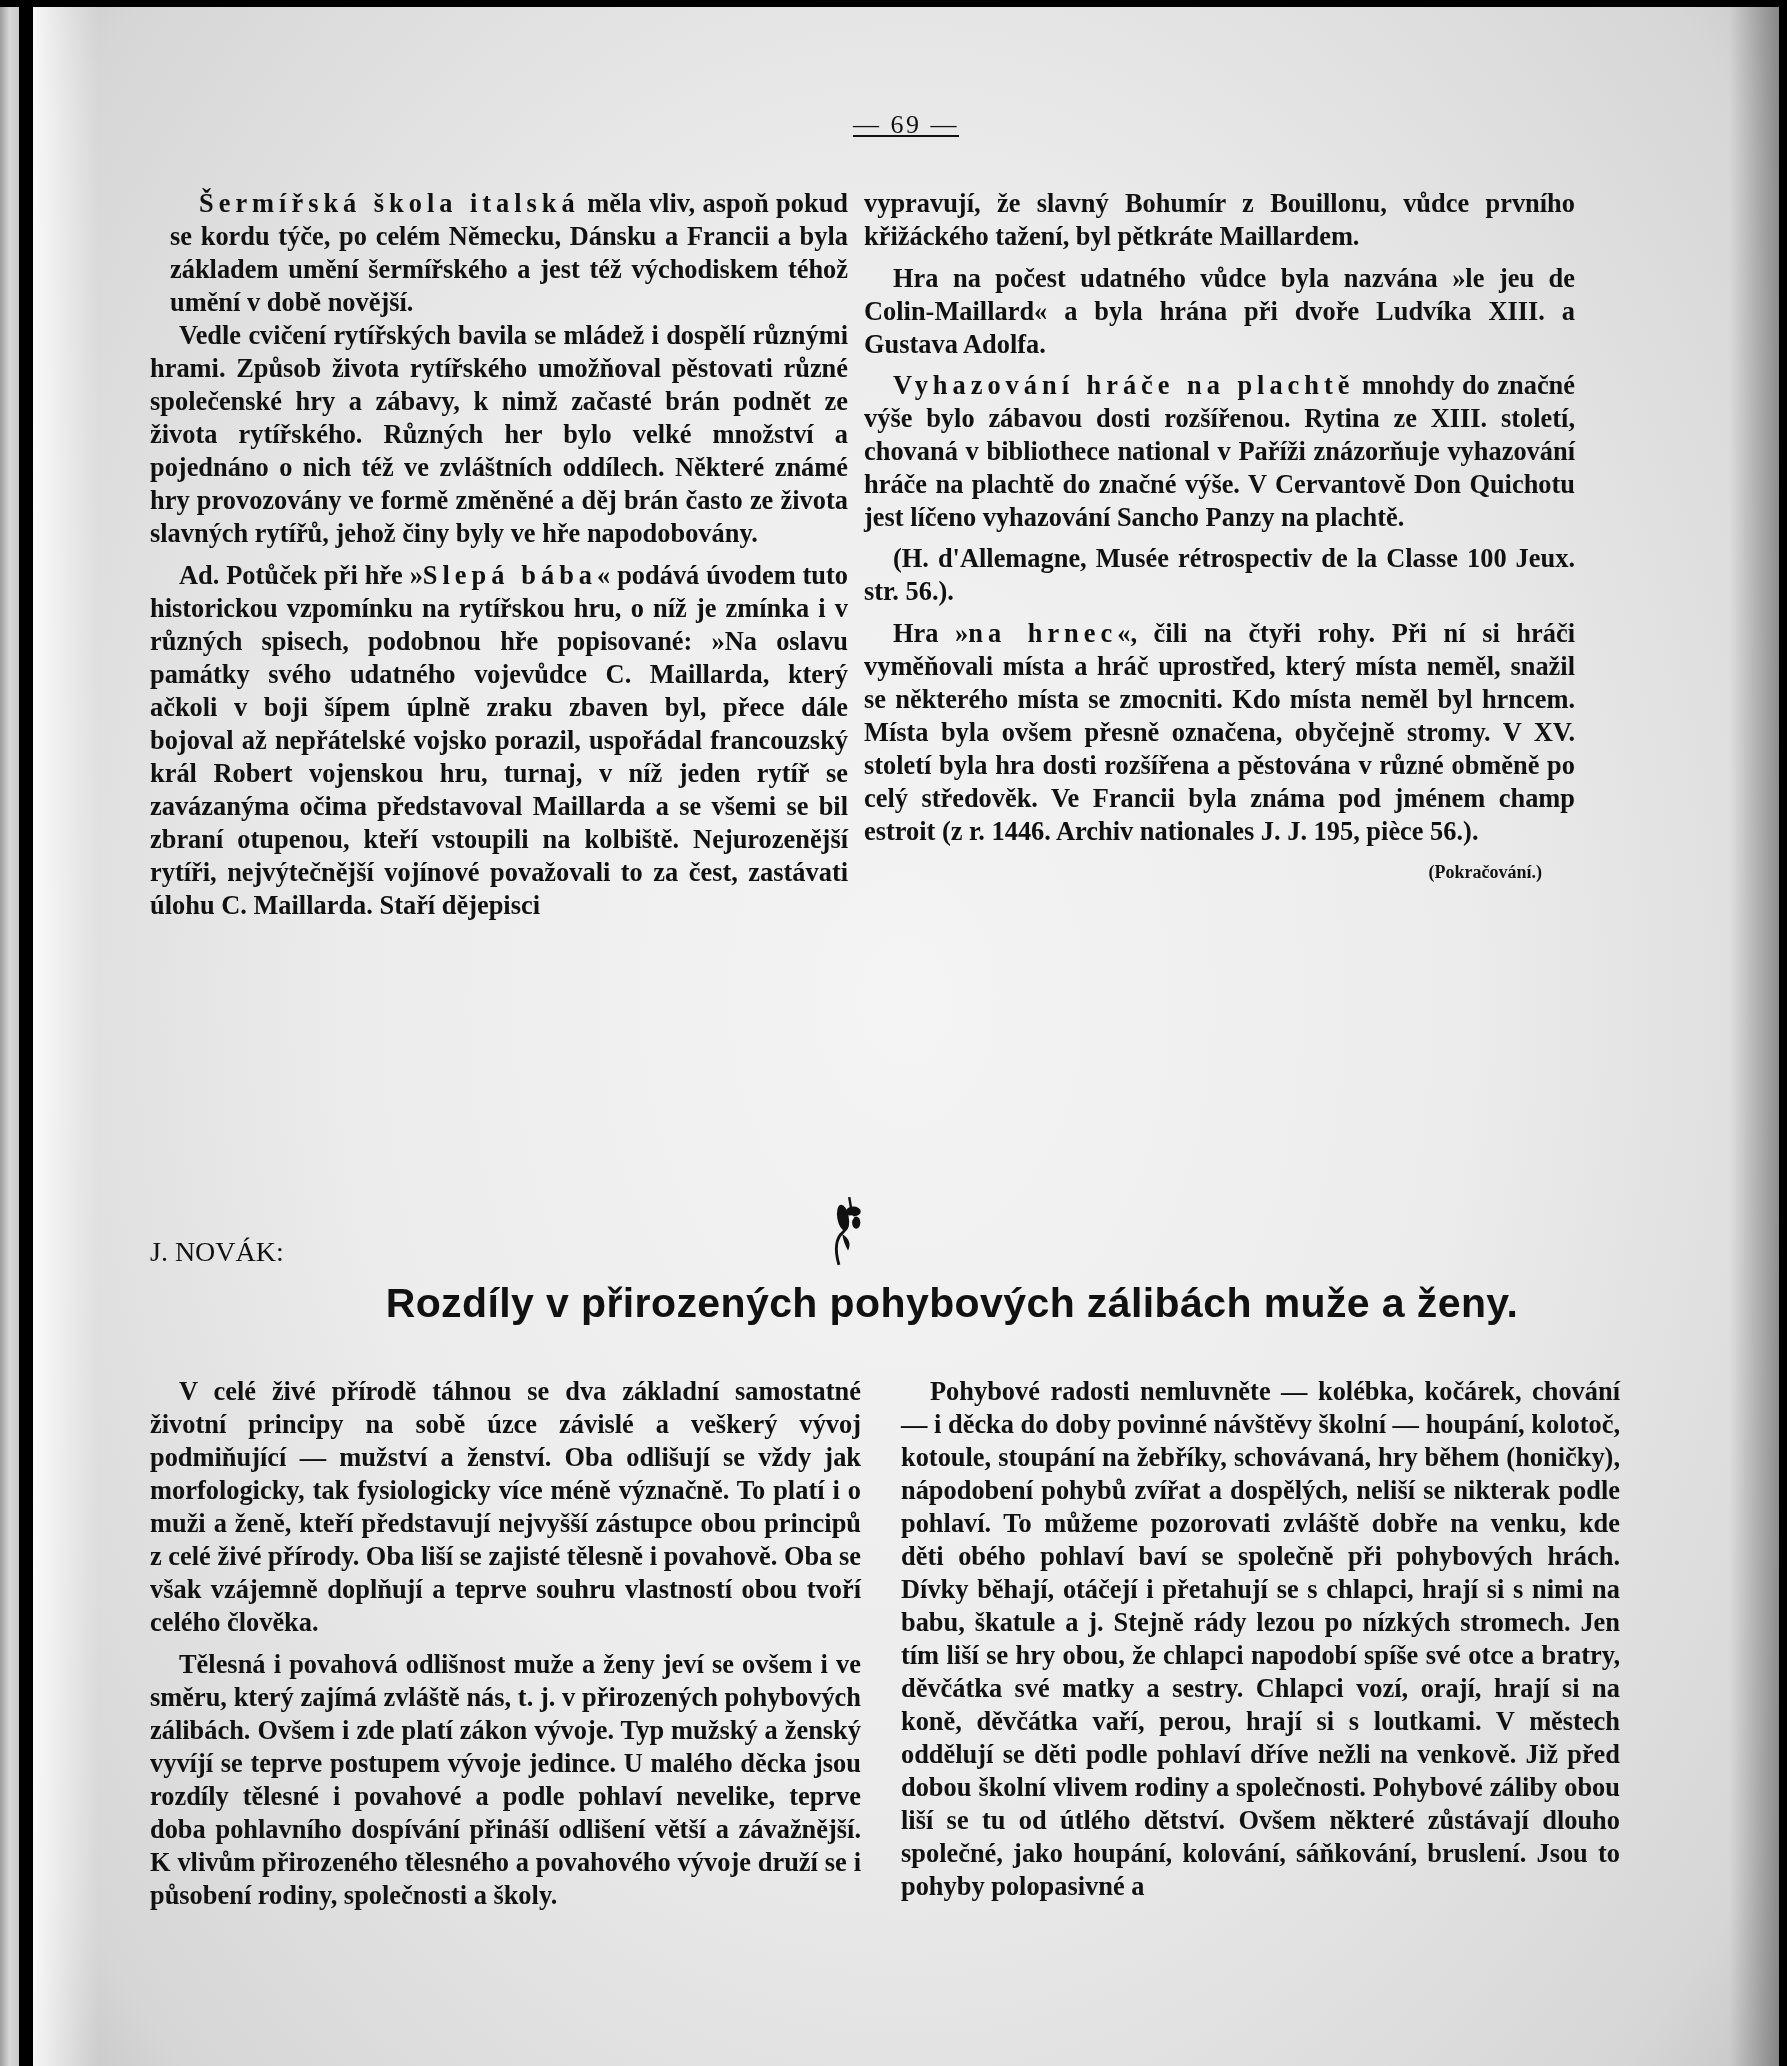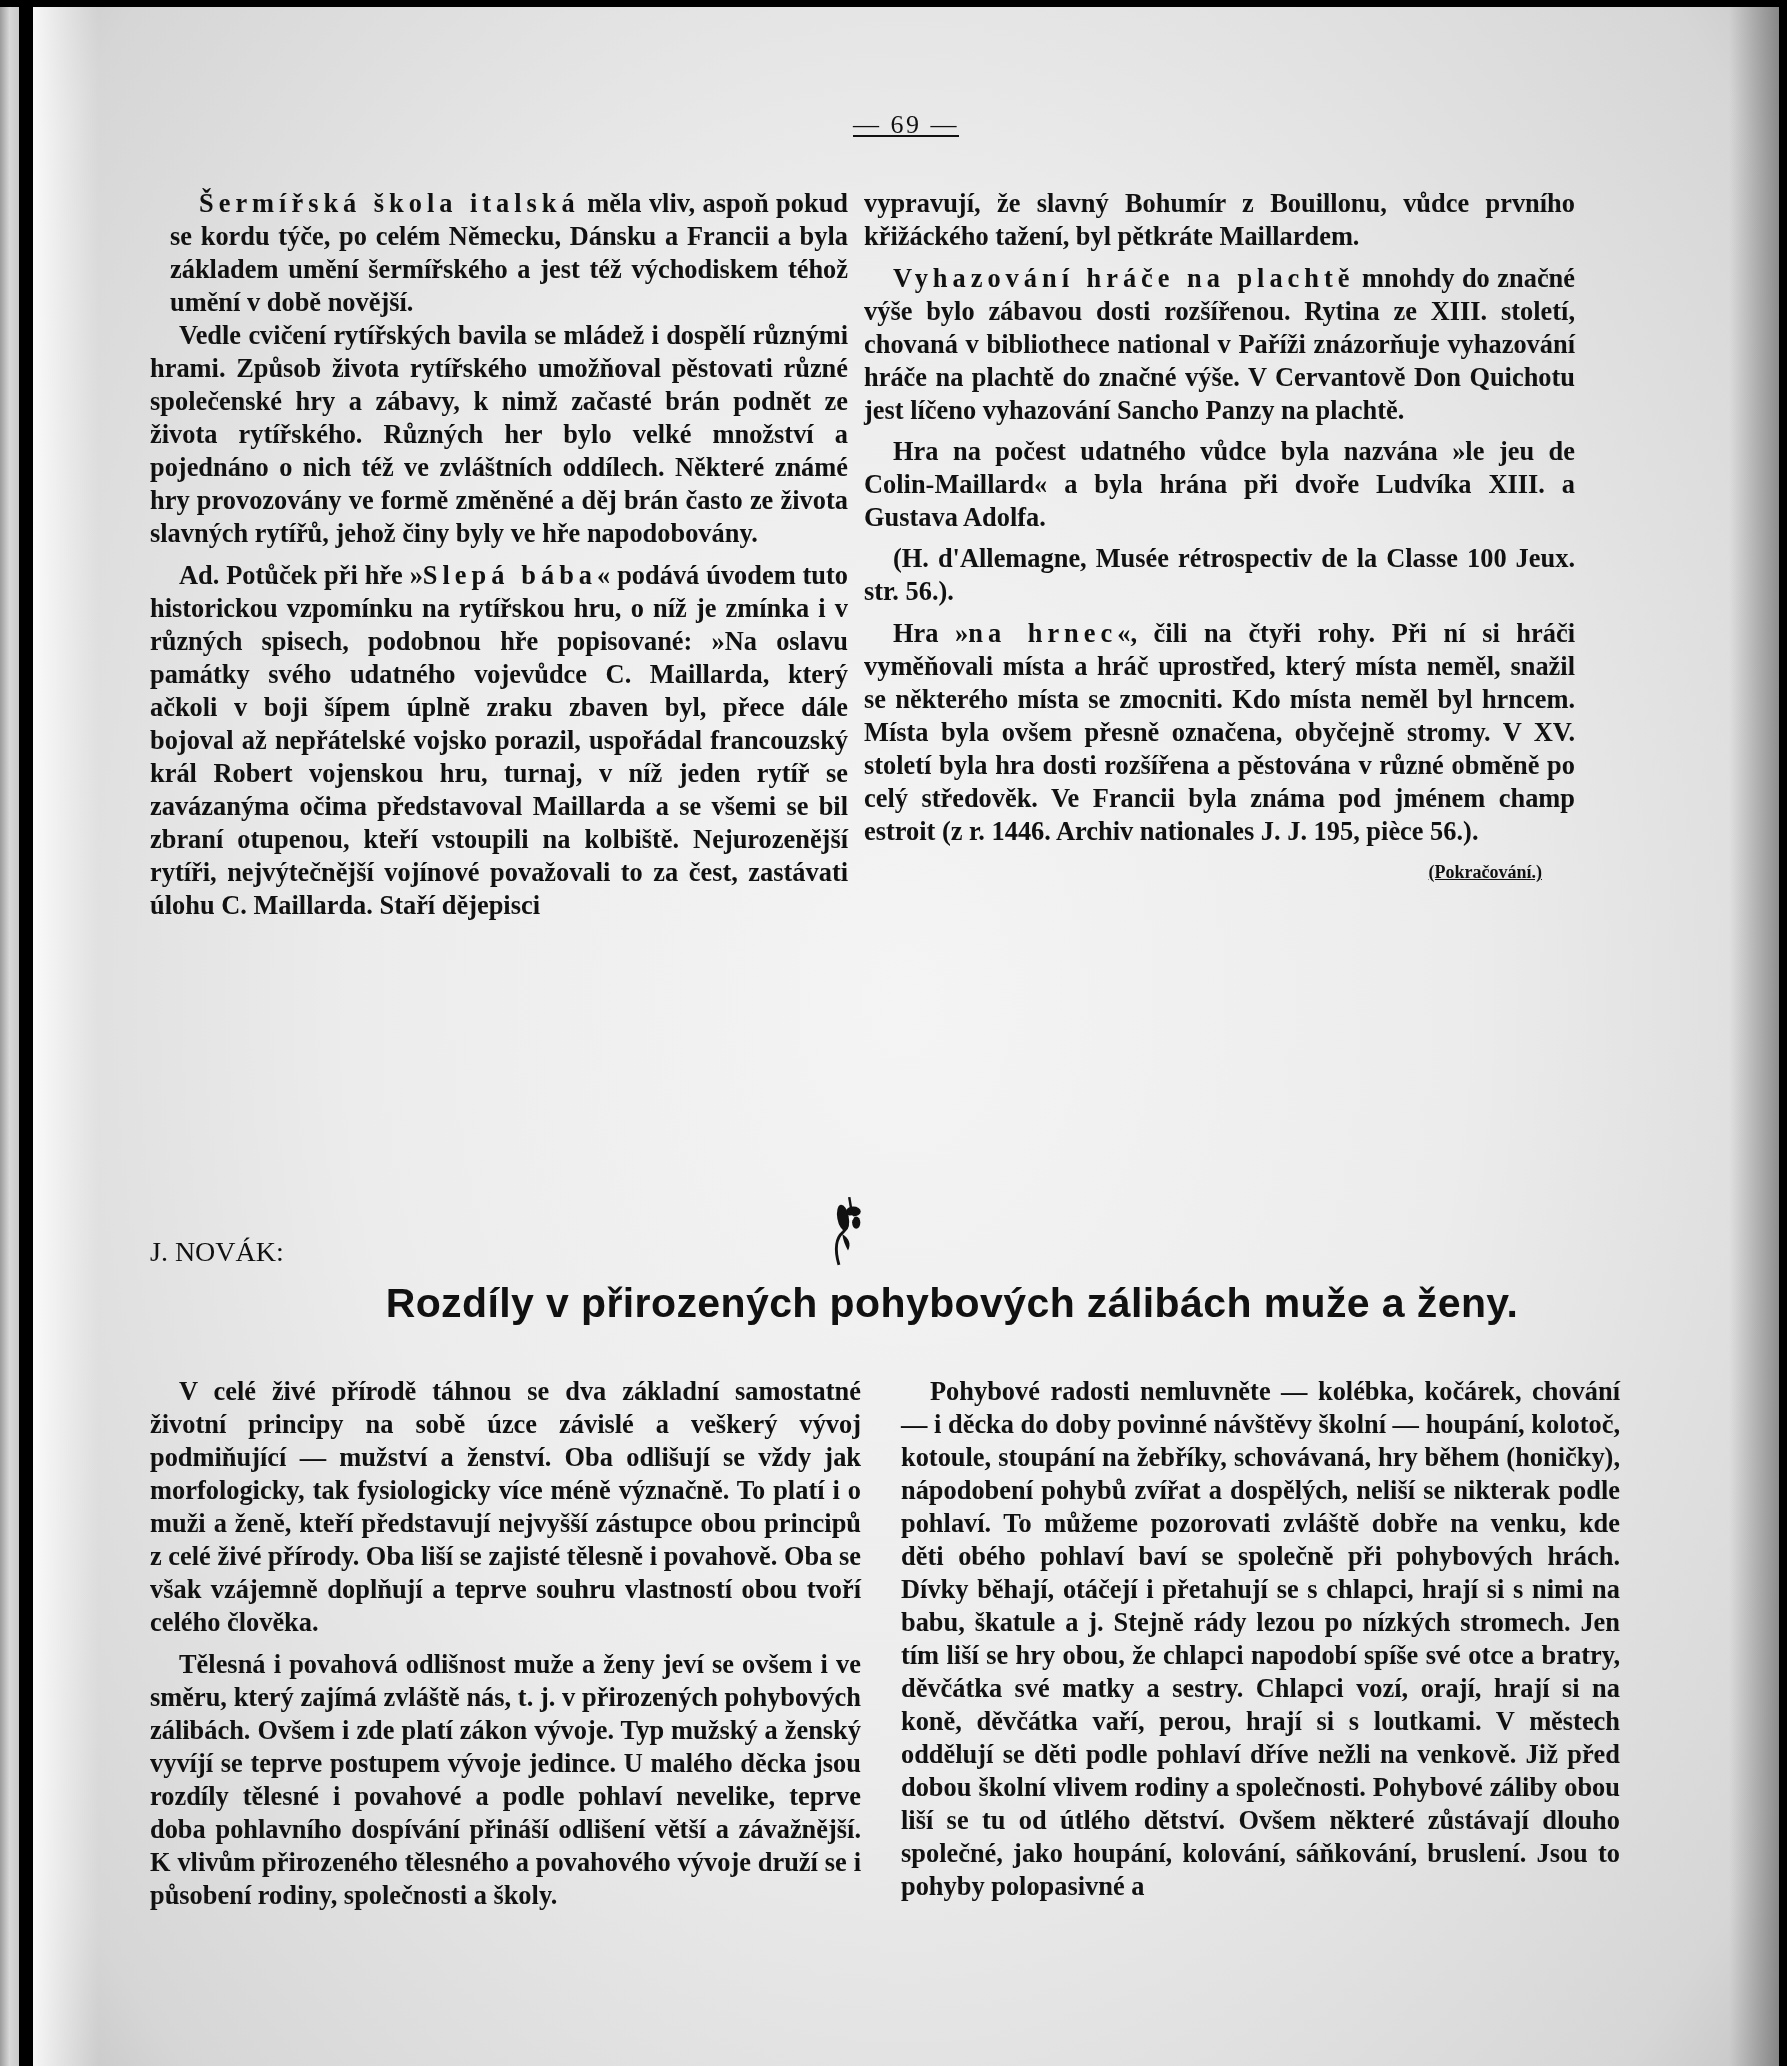--- a/index.html
+++ b/index.html
@@ -15,21 +15,21 @@
   .page::after { content:""; position:absolute; right:0; top:0; width:50px; height:100%; background:linear-gradient(270deg,rgba(90,90,90,0.6),rgba(90,90,90,0)); }
   .pageno { position:absolute; top:103px; left:0; width:100%; text-align:center; font-size:26px; letter-spacing:2.5px;text-decoration:underline; }
   .col { position:absolute; font-size:26.4px; line-height:33px; text-align:justify; font-weight:bold; font-stretch:condensed; }
   .col p { margin:0; text-indent:29px; }
   .col p.noindent { text-indent:0; }
   .spaced { letter-spacing:5px; }
   .col-tl { left:117px; top:180px; width:698px; }
   .col-tr { left:831px; top:180px; width:711px; }
   .subhead { text-align:center; text-indent:0 !important; margin:24px 0 16.5px !important; }
   .gap { margin-top:8.3px !important; }
-  .contd { text-align:right; font-size:18px; margin-top:8.3px !important; text-indent:0 !important; padding-right:33px;text-decoration:underline; }
+  .contd { text-align:right; font-size:18px; margin-top:8.3px !important; text-indent:0 !important; padding-right:33px; }
   .author { position:absolute; left:117px; top:1229px; font-size:28px; font-weight:normal; }
   .ornament { position:absolute; left:777px; top:1186px; width:62px; height:74px; }
   .title { position:absolute; left:0; width:100%; top:1273px; text-align:center; font-family:"Liberation Sans", "DejaVu Sans", sans-serif; font-size:41px; font-weight:bold; letter-spacing:0.4px;padding-left:46px; }
   .col-bl { left:117px; top:1368px; width:711px; }
   .col-br { left:868px; top:1368px; width:719px; }
 </style>
 </head>
 <body>
 
 <div class="strip"></div>
@@ -39,22 +39,22 @@
   <div class="pageno">— 69 —</div>
 
   <div class="col col-tl">
     <p class="noindent" style="text-indent:29px;margin-left:20px;"><span class="spaced">Šermířská škola italská</span><span> měla vliv, aspoň pokud se kordu týče, po celém Německu, Dánsku a Francii a byla základem umění šermířského a jest též východiskem téhož umění v době novější.</span></p>
     <p>Vedle cvičení rytířských bavila se mládež i dospělí různými hrami. Způsob života rytířského umožňoval pěstovati různé společenské hry a zábavy, k nimž začasté brán podnět ze života rytířského. Různých her bylo velké množství a pojednáno o nich též ve zvláštních oddílech. Některé známé hry provozovány ve formě změněné a děj brán často ze života slavných rytířů, jehož činy byly ve hře napodobovány.</p>
     <p class="gap"><span>Ad. Potůček při hře »</span><span class="spaced">Slepá bába</span><span>« podává úvodem tuto historickou vzpomínku na rytířskou hru, o níž je zmínka i v různých spisech, podobnou hře popisované: »Na oslavu památky svého udatného vojevůdce C. Maillarda, který ačkoli v boji šípem úplně zraku zbaven byl, přece dále bojoval až nepřátelské vojsko porazil, uspořádal francouzský král Robert vojenskou hru, turnaj, v níž jeden rytíř se zavázanýma očima představoval Maillarda a se všemi se bil zbraní otupenou, kteří vstoupili na kolbiště. Nejurozenější rytíři, nejvýtečnější vojínové považovali to za čest, zastávati úlohu C. Maillarda. Staří dějepisci</span></p>
   </div>
 
   <div class="col col-tr">
     <p class="noindent">vypravují, že slavný Bohumír z Bouillonu, vůdce prvního křižáckého tažení, byl pětkráte Maillardem.</p>
+    <p class="gap">Hra na počest udatného vůdce byla nazvána »le jeu de Colin-Maillard« a byla hrána při dvoře Ludvíka XIII. a Gustava Adolfa.</p>
     <p class="gap"><span class="spaced">Vyhazování hráče na plachtě</span><span> mnohdy do značné výše bylo zábavou dosti rozšířenou. Rytina ze XIII. století, chovaná v bibliothece national v Paříži znázorňuje vyhazování hráče na plachtě do značné výše. V Cervantově Don Quichotu jest líčeno vyhazování Sancho Panzy na plachtě.</span></p>
-    <p class="gap">Hra na počest udatného vůdce byla nazvána »le jeu de Colin-Maillard« a byla hrána při dvoře Ludvíka XIII. a Gustava Adolfa.</p>
     <p class="gap">(H. d'Allemagne, Musée rétrospectiv de la Classe 100 Jeux. str. 56.).</p>
     <p class="gap"><span>Hra »</span><span class="spaced">na hrnec</span><span>«, čili na čtyři rohy. Při ní si hráči vyměňovali místa a hráč uprostřed, který místa neměl, snažil se některého místa se zmocniti. Kdo místa neměl byl hrncem. Místa byla ovšem přesně označena, obyčejně stromy. V XV. století byla hra dosti rozšířena a pěstována v různé obměně po celý středověk. Ve Francii byla známa pod jménem champ estroit (z r. 1446. Archiv nationales J. J. 195, pièce 56.).</span></p>
     <p class="contd">(Pokračování.)</p>
   </div>
 
   <svg class="ornament" viewBox="0 0 150 180">
     <path d="M70 175 C60 140, 62 110, 80 95 C88 88, 92 80, 90 70" stroke="#111" stroke-width="7" fill="none"></path>
     <path d="M78 100 C95 110, 100 125, 92 140 C84 125, 80 115, 78 100 Z" fill="#111"></path>
     <ellipse cx="80" cy="60" rx="14" ry="32" fill="#111" transform="rotate(-10 80 60)"></ellipse>
     <ellipse cx="105" cy="45" rx="18" ry="12" fill="#111"></ellipse>

